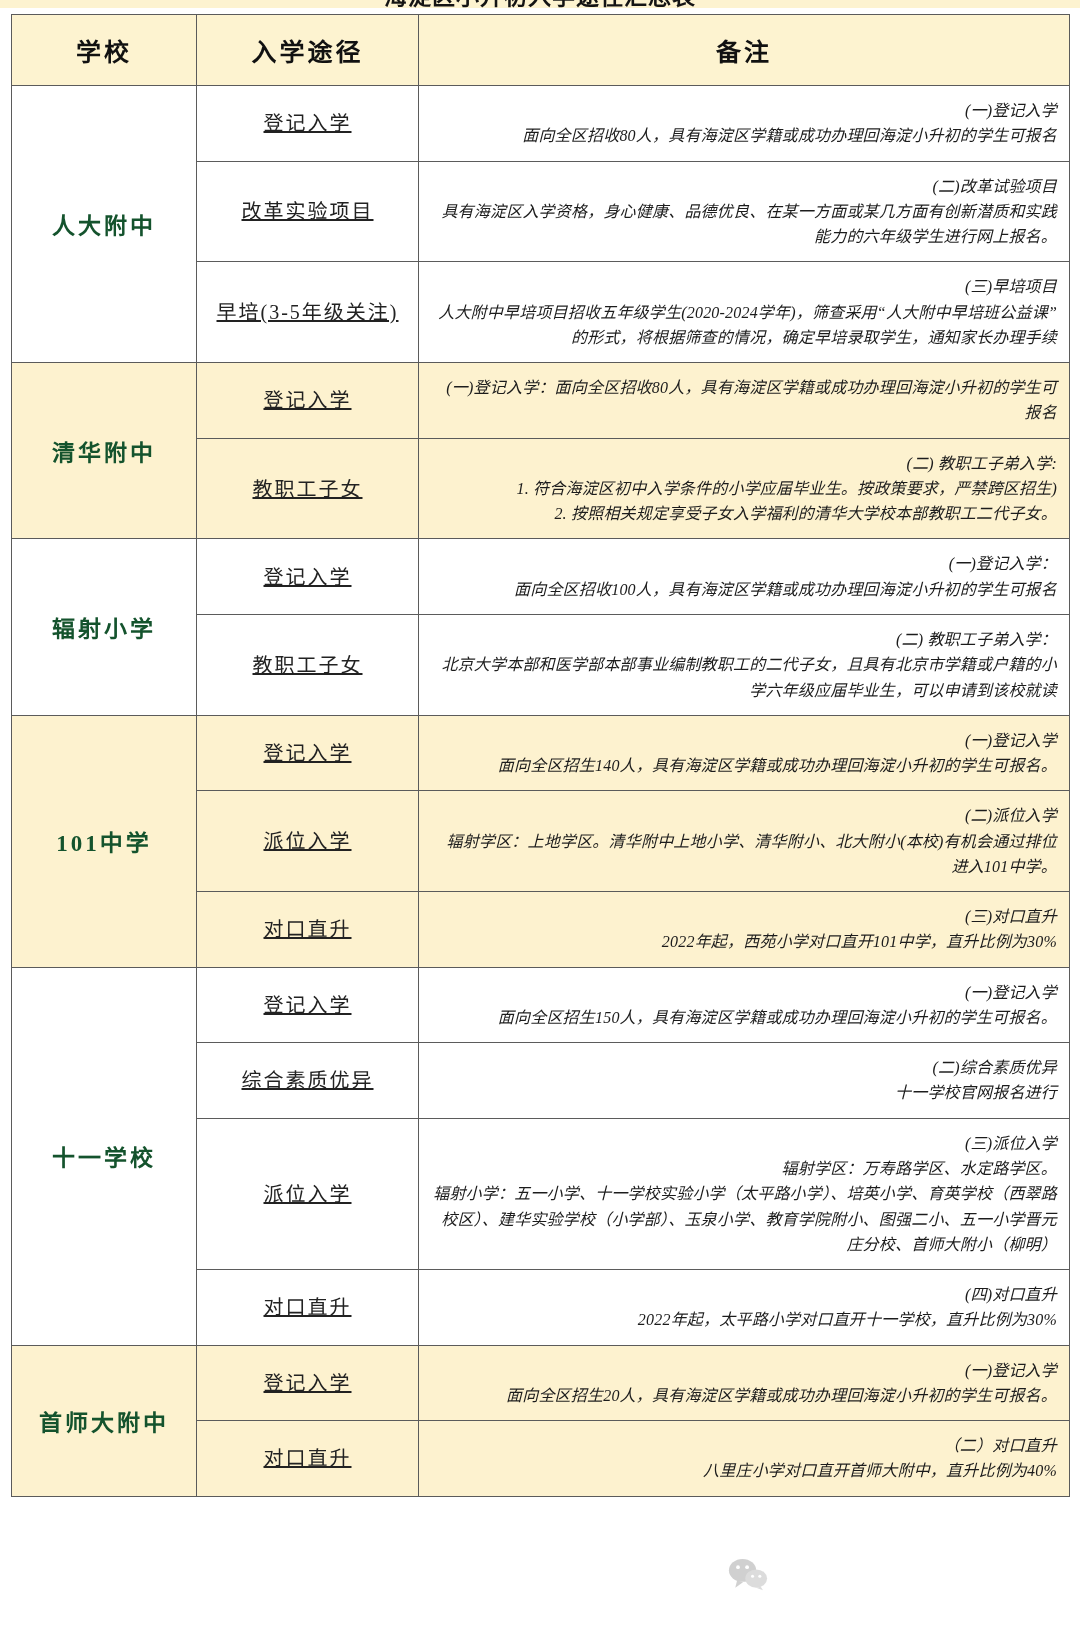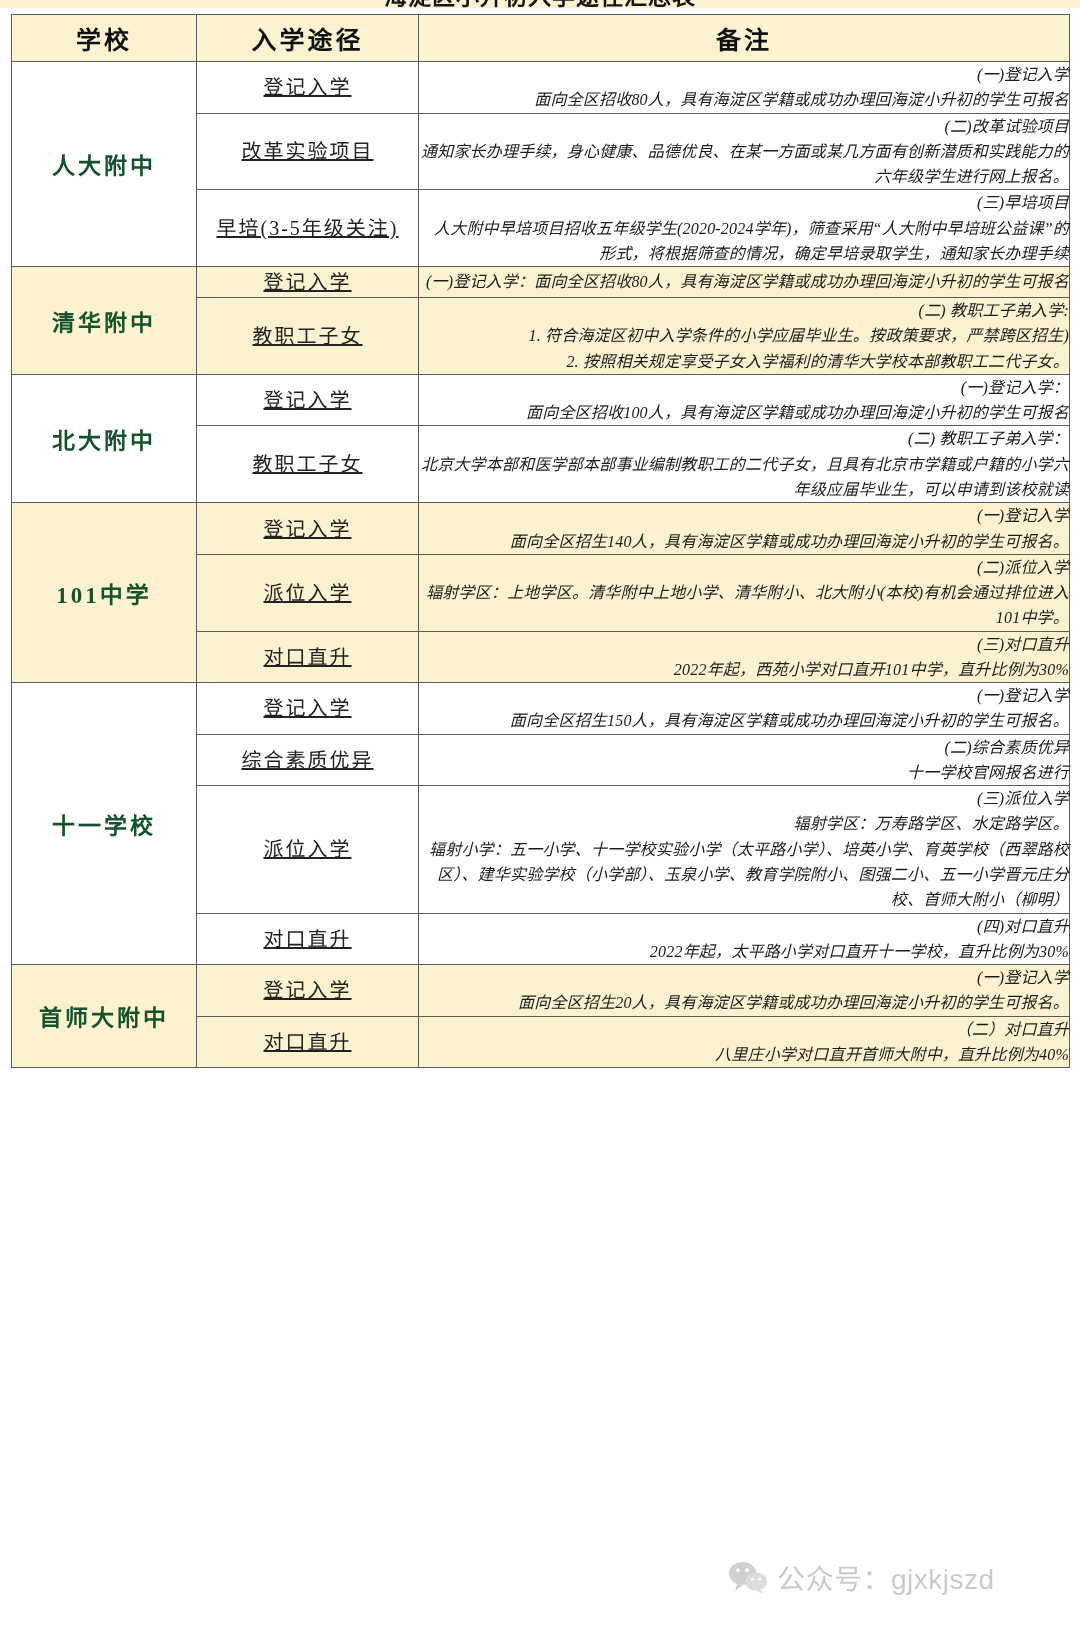--- a/index.html
+++ b/index.html
@@ -58,21 +58,21 @@
   }
 
   table.main col.c-school  { width: 185px; }
   table.main col.c-path    { width: 222px; }
   table.main col.c-remark  { width: 651px; }
 
   table.main th,
   table.main td {
     border: 1.6px solid #5b5b5b;
     vertical-align: middle;
-    padding: 0;
+    padding: 12px;
   }
 
   
   thead th {
     background: #fdf3d0;
     font-size: 25px;
     font-weight: bold;
     text-align: center;
     height: 46px;
     letter-spacing: 3px;
@@ -164,40 +164,40 @@
       <tbody id="tbody">
           <tr class="plain">
             <td class="school" rowspan="3">人大附中</td>
             <td class="path">登记入学</td>
             <td class="remark">(一)登记入学
 面向全区招收80人，具有海淀区学籍或成功办理回海淀小升初的学生可报名</td>
           </tr>
           <tr class="plain">
             <td class="path">改革实验项目</td>
             <td class="remark">(二)改革试验项目
-通知家长办理手续，身心健康、品德优良、在某一方面或某几方面有创新潜质和实践能力的六年级学生进行网上报名。</td>
+具有海淀区入学资格，身心健康、品德优良、在某一方面或某几方面有创新潜质和实践能力的六年级学生进行网上报名。</td>
           </tr>
           <tr class="plain">
             <td class="path">早培(3-5年级关注)</td>
             <td class="remark">(三)早培项目
 人大附中早培项目招收五年级学生(2020-2024学年)，筛查采用“人大附中早培班公益课”的形式，将根据筛查的情况，确定早培录取学生，通知家长办理手续</td>
           </tr>
           <tr class="shade">
             <td class="school" rowspan="2">清华附中</td>
             <td class="path">登记入学</td>
             <td class="remark">(一)登记入学：面向全区招收80人，具有海淀区学籍或成功办理回海淀小升初的学生可报名</td>
           </tr>
           <tr class="shade">
             <td class="path">教职工子女</td>
             <td class="remark">(二) 教职工子弟入学:
 1. 符合海淀区初中入学条件的小学应届毕业生。按政策要求，严禁跨区招生)
 2. 按照相关规定享受子女入学福利的清华大学校本部教职工二代子女。</td>
           </tr>
           <tr class="plain">
-            <td class="school" rowspan="2">北大附中</td>
+            <td class="school" rowspan="2">辐射小学</td>
             <td class="path">登记入学</td>
             <td class="remark">(一)登记入学：
 面向全区招收100人，具有海淀区学籍或成功办理回海淀小升初的学生可报名</td>
           </tr>
           <tr class="plain">
             <td class="path">教职工子女</td>
             <td class="remark">(二) 教职工子弟入学：
 北京大学本部和医学部本部事业编制教职工的二代子女，且具有北京市学籍或户籍的小学六年级应届毕业生，可以申请到该校就读</td>
           </tr>
           <tr class="shade">
@@ -259,16 +259,15 @@
         <ellipse cx="16" cy="14" rx="15" ry="12.6" fill="#9a9a9a"></ellipse>
         <path d="M10 25 L8 33 L16.5 27.2 Z" fill="#9a9a9a"></path>
         <circle cx="11" cy="10.5" r="2.1" fill="#ffffff"></circle>
         <circle cx="21" cy="10.5" r="2.1" fill="#ffffff"></circle>
         <ellipse cx="31" cy="23" rx="12" ry="10" fill="#b4b4b4"></ellipse>
         <path d="M36 32 L38.5 36 L31 33 Z" fill="#b4b4b4"></path>
         <circle cx="27" cy="20.5" r="1.7" fill="#ffffff"></circle>
         <circle cx="35" cy="20.5" r="1.7" fill="#ffffff"></circle>
       </svg>
     </span>
-    <span class="wm-text">公众号：gjxkjszd</span>
   </div>
 
 </div>
 
 </body></html>

